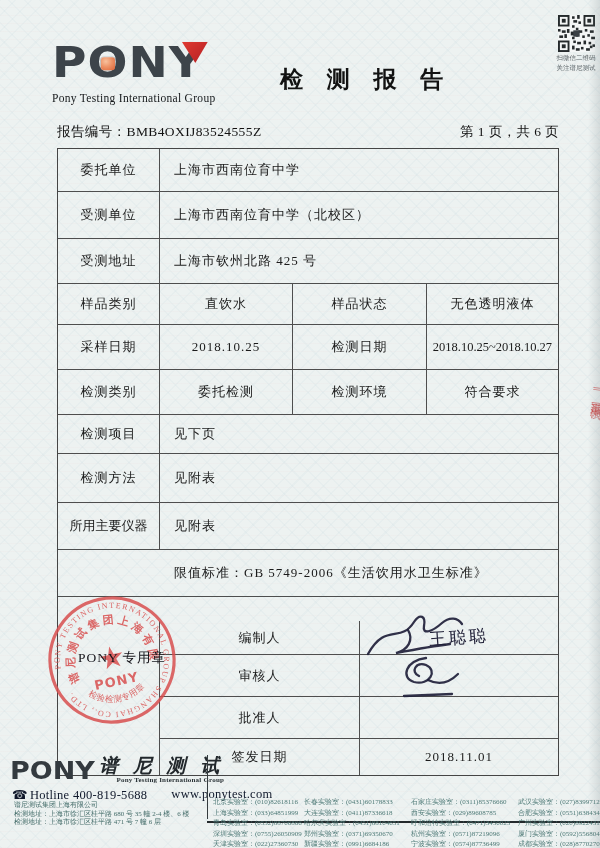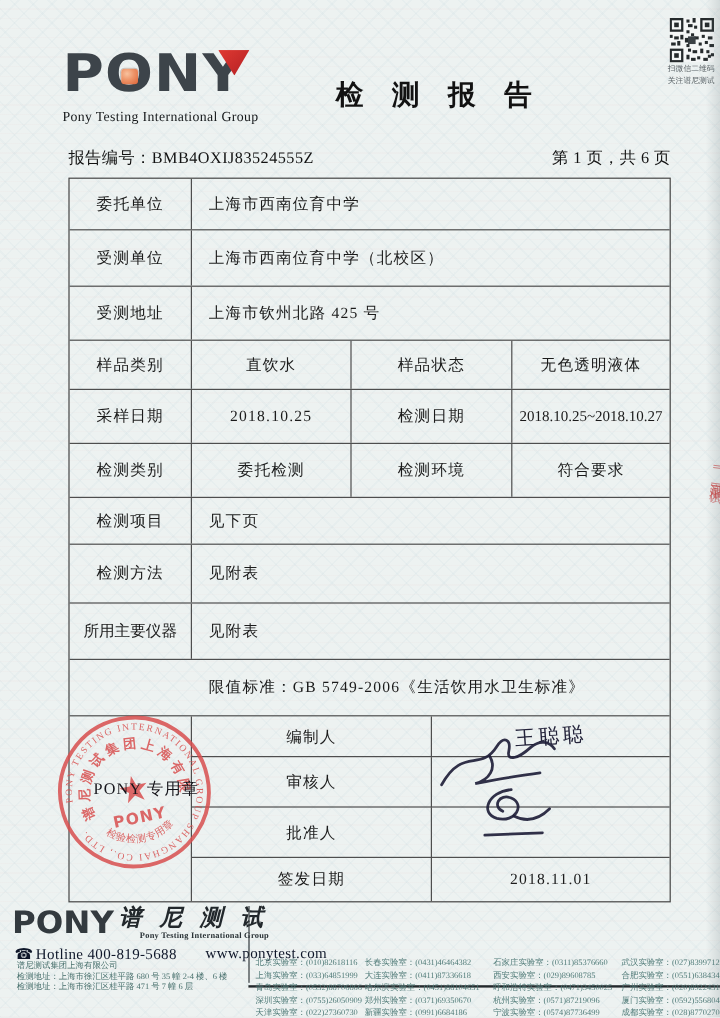--- a/index.html
+++ b/index.html
@@ -37,21 +37,21 @@
         z-index:2;font-size:13.5px;color:#121212;letter-spacing:.4px;}
 
   
   .rpt-table{position:absolute;left:57px;top:148px;width:502px;z-index:1;
              border:1.4px solid #454545;box-sizing:border-box;background:transparent;}
   .tr{display:grid;grid-template-columns:102px 133px 134px 131px;border-bottom:1px solid #4e4e4e;}
   .tc{display:flex;align-items:center;justify-content:center;border-right:1px solid #4e4e4e;
       font-size:13px;color:#1b1b1b;letter-spacing:1px;box-sizing:border-box;}
   .tc.value-wide{grid-column:2/5;justify-content:flex-start;padding-left:14px;border-right:0;}
   .tc.last{border-right:0;}
-  .sig{display:grid;grid-template-columns:102px 200px 198px;grid-template-rows:34px 42px 42px 36px;}
+  .sig{display:grid;grid-template-columns:102px 200px 198px;grid-template-rows:34px 42px 42px 36px;margin-top:24px;}
   .sc{display:flex;align-items:center;justify-content:center;border-right:1px solid #4e4e4e;
       border-bottom:1px solid #4e4e4e;font-size:13px;letter-spacing:1px;box-sizing:border-box;}
   .sc.stamp-cell{grid-row:1/5;grid-column:1;border-bottom:0;}
   .sc.last{border-right:0;}
   .sc.bb0{border-bottom:0;}
   .hand{font-size:17px;letter-spacing:3px;color:#23233a;transform:rotate(-4deg);font-weight:500;}
 
   
   .stamp{position:absolute;left:44px;top:592px;width:136px;height:136px;z-index:5;opacity:.85;}
   .seal-label{position:absolute;left:68px;top:649px;width:108px;text-align:center;z-index:6;
@@ -280,21 +280,21 @@
     <div class="f-hline"></div>
     <div class="lab-col c1">
       <div>北京实验室：(010)82618116</div>
       <div>上海实验室：(033)64851999</div>
       <div>青岛实验室：(0532)88706866</div>
       <div>深圳实验室：(0755)26050909</div>
       <div>天津实验室：(022)27360730</div>
       <div>苏州实验室：(0512)62997900</div>
     </div>
     <div class="lab-col c2">
-      <div>长春实验室：(0431)46464382</div>
+      <div>长春实验室：(0431)60178833</div>
       <div>大连实验室：(0411)87336618</div>
       <div>哈尔滨实验室：(0451)88104651</div>
       <div>郑州实验室：(0371)69350670</div>
       <div>新疆实验室：(0991)6684186</div>
     </div>
     <div class="lab-col c3">
       <div>石家庄实验室：(0311)85376660</div>
       <div>西安实验室：(029)89608785</div>
       <div>呼和浩特实验室：(0471)3450025</div>
       <div>杭州实验室：(0571)87219096</div>

